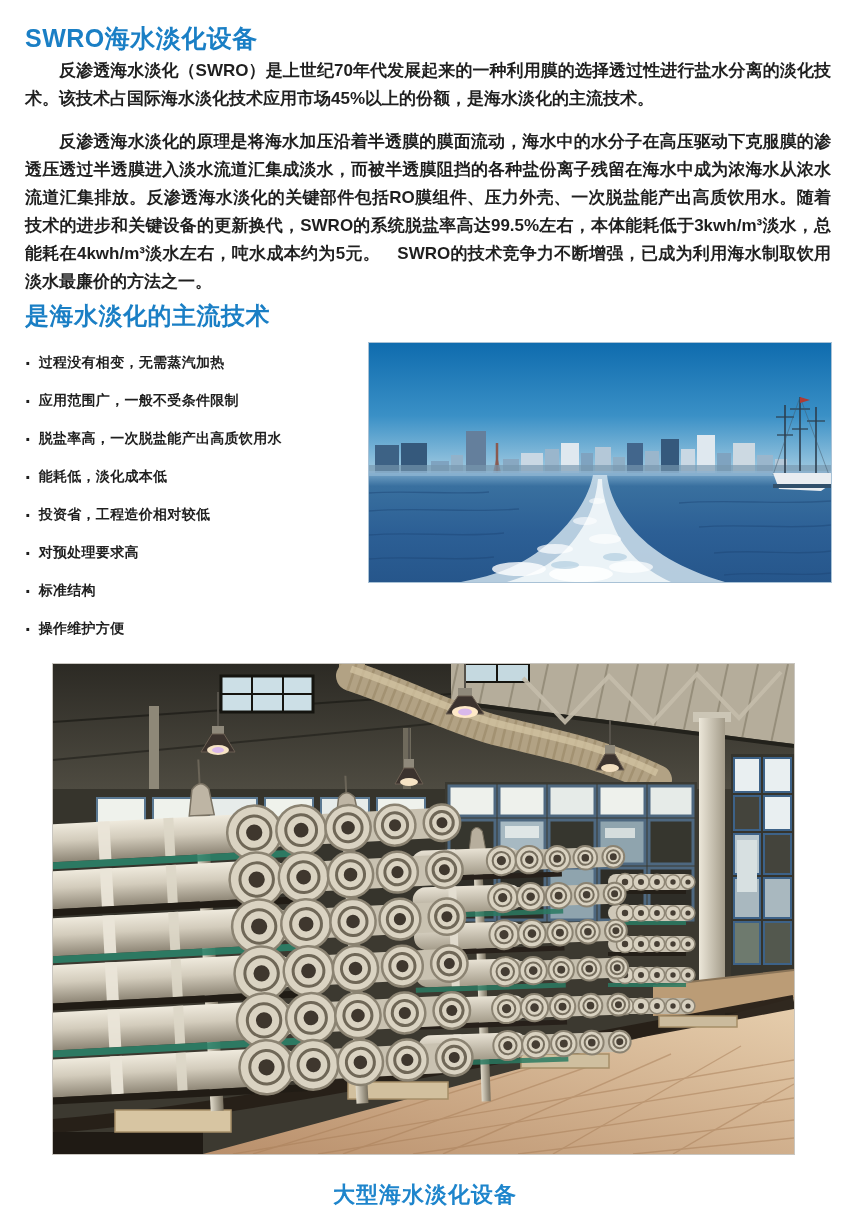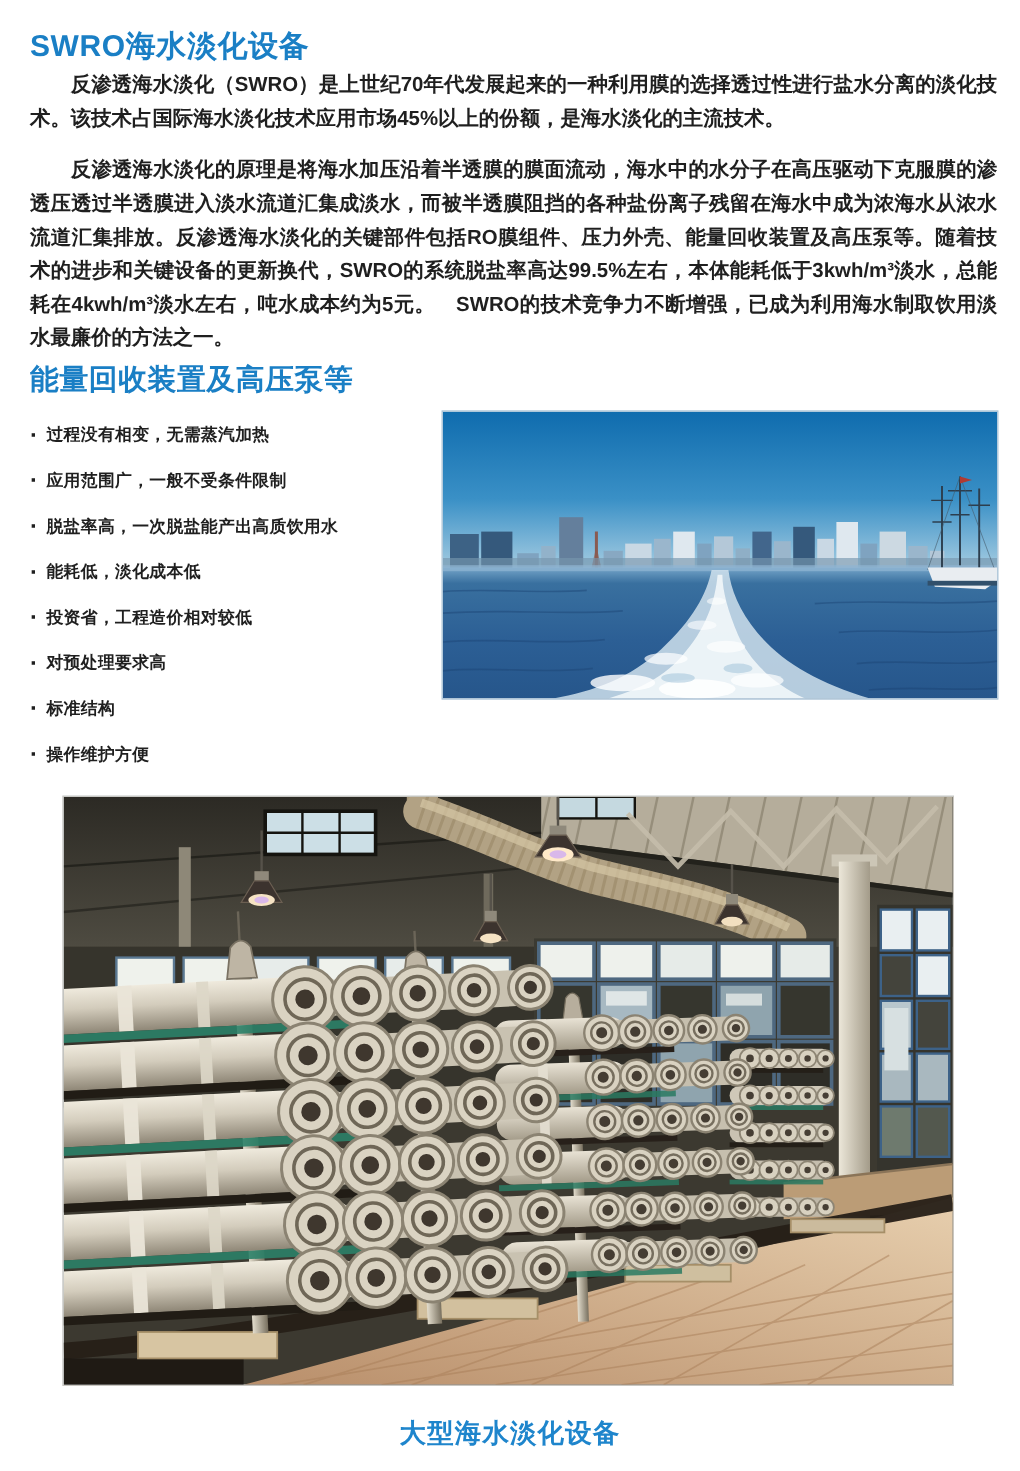--- a/index.html
+++ b/index.html
@@ -29,23 +29,23 @@
   svg{display:block;}
 </style>
 </head>
 <body>
 
 <div id="page">
 
   <h1 class="sec-title abs" style="left:25px;top:22px;">SWRO海水淡化设备</h1>
 
   <p class="para abs" style="left:25px;top:57px;">反渗透海水淡化（SWRO）是上世纪70年代发展起来的一种利用膜的选择透过性进行盐水分离的淡化技术。该技术占国际海水淡化技术应用市场45%以上的份额，是海水淡化的主流技术。</p>
-  <p class="para abs" style="left:25px;top:128px;">反渗透海水淡化的原理是将海水加压沿着半透膜的膜面流动，海水中的水分子在高压驱动下克服膜的渗透压透过半透膜进入淡水流道汇集成淡水，而被半透膜阻挡的各种盐份离子残留在海水中成为浓海水从浓水流道汇集排放。反渗透海水淡化的关键部件包括RO膜组件、压力外壳、能量回收装置及高压泵等。随着技术的进步和关键设备的更新换代，SWRO的系统脱盐率高达99.5%左右，本体能耗低于3kwh/m³淡水，总能耗在4kwh/m³淡水左右，吨水成本约为5元。　SWRO的技术竞争力不断增强，已成为利用海水制取饮用淡水最廉价的方法之一。</p>
-
-  <h1 class="sec-title abs" style="left:25px;top:300px;font-size:24px;">能量回收装置及高压泵等</h1>
+  <p class="para abs" style="left:25px;top:128px;">反渗透海水淡化的原理是将海水加压沿着半透膜的膜面流动，海水中的水分子在高压驱动下克服膜的渗透压透过半透膜进入淡水流道汇集成淡水，而被半透膜阻挡的各种盐份离子残留在海水中成为浓海水从浓水流道汇集排放。反渗透海水淡化的关键部件包括RO膜组件、压力外壳、一次脱盐能产出高质饮用水。随着技术的进步和关键设备的更新换代，SWRO的系统脱盐率高达99.5%左右，本体能耗低于3kwh/m³淡水，总能耗在4kwh/m³淡水左右，吨水成本约为5元。　SWRO的技术竞争力不断增强，已成为利用海水制取饮用淡水最廉价的方法之一。</p>
+
+  <h1 class="sec-title abs" style="left:25px;top:300px;font-size:24px;">是海水淡化的主流技术</h1>
 
   <div class="features abs" style="left:25px;top:344px;">
     <div class="feature">
       <span class="dot">·</span>
       <span class="ftext">过程没有相变，无需蒸汽加热</span>
     </div>
     <div class="feature">
       <span class="dot">·</span>
       <span class="ftext">应用范围广，一般不受条件限制</span>
     </div>

